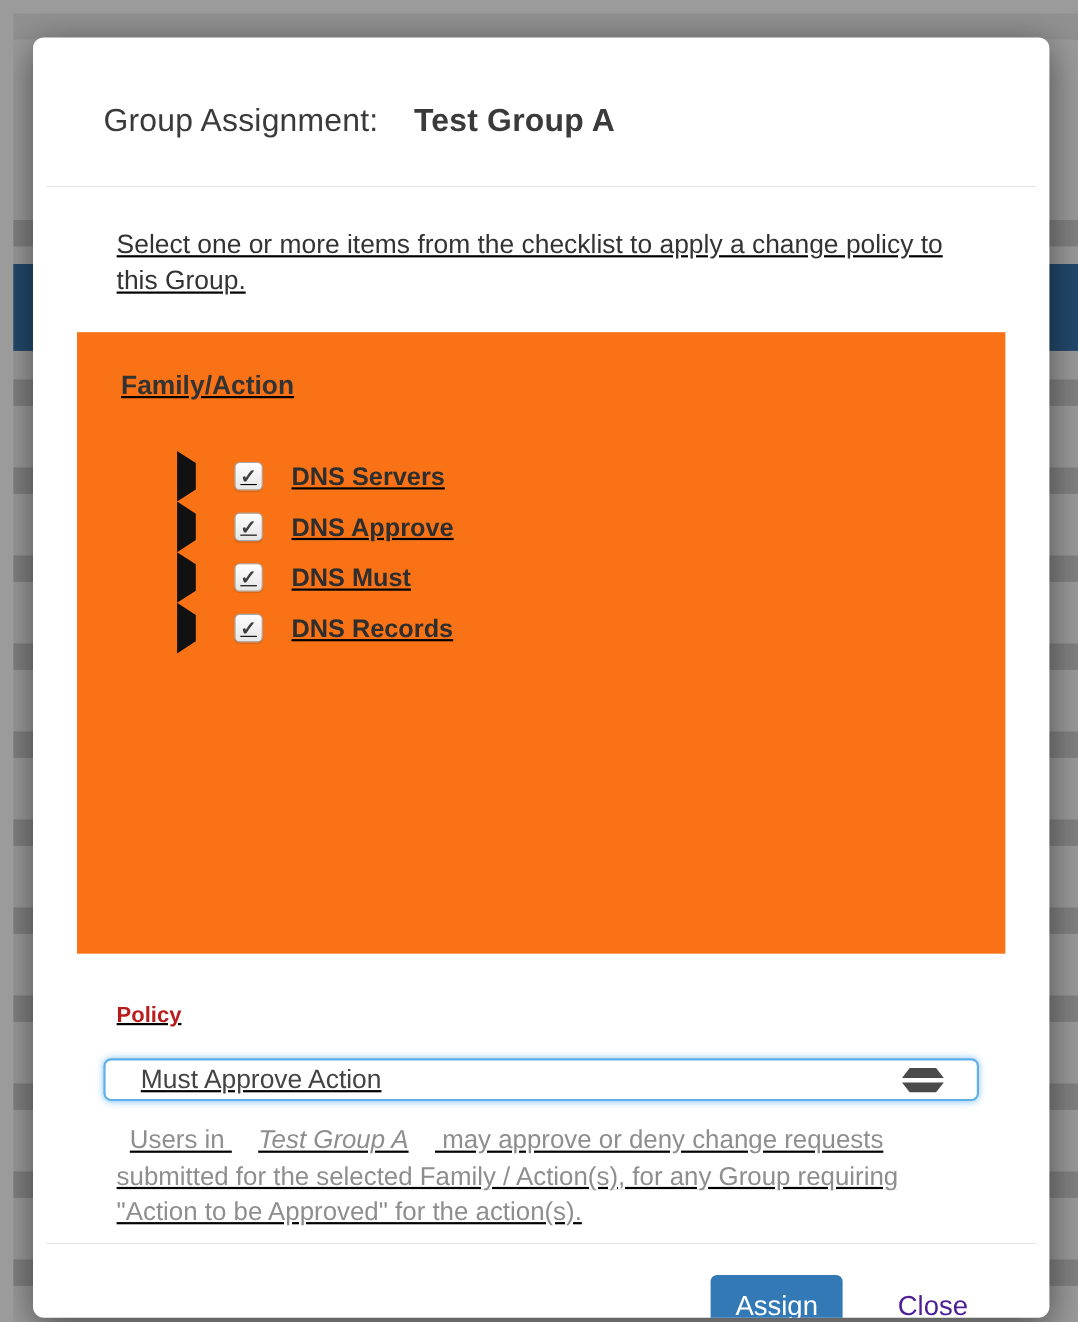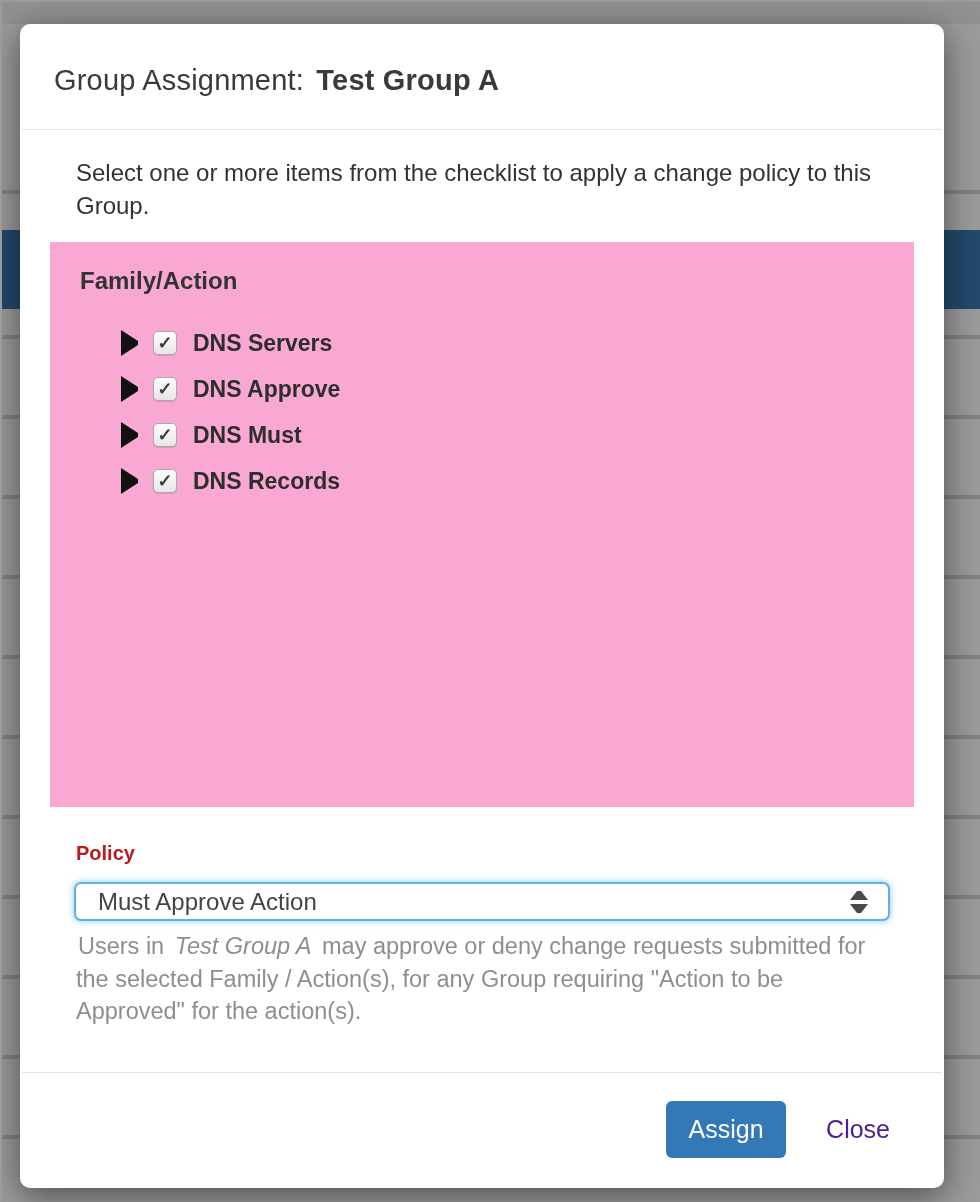--- a/index.html
+++ b/index.html
@@ -1,15 +1,15 @@
 <!DOCTYPE html>
 <html><head>
 <meta charset="utf-8">
 <style>
-  * { box-sizing: border-box; margin: 0; padding: 2px; }
+  * { box-sizing: border-box; margin: 0; padding: 12px; }
   html, body { width: 980px; height: 1202px; }
   body {
     font-family: "Liberation Sans", sans-serif;
     background: #9b9b9b;
     position: relative;
     overflow: hidden;
   }
 
   
   .backdrop { position: absolute; inset: 0; }
@@ -36,33 +36,33 @@
   }
   .modal-title {
     font-size: 29px;
     color: #3a3a3a;
     letter-spacing: 0.2px;
     line-height: 33px;
   }
   .title-prefix { font-weight: 500; }
   .title-group  { font-weight: bold; }
 
-  .modal-body { flex: 1 1 auto; padding: 24px 28px 0 28px; }
+  .modal-body { flex: 1 1 auto; padding: 24px 28px 0 28px; text-decoration: underline; }
 
   .description {
     margin: 0 24px 18px 24px;
     max-width: 830px;
     font-size: 24px;
     line-height: 33px;
     color: #333333;
   }
 
   
   .checklist-panel {
-    background: #f9a8d4;
+    background: #f97316;
     height: 565px;
     padding: 24px 28px;
   }
   .checklist-heading {
     font-size: 24px;
     font-weight: bold;
     color: #333333;
     line-height: 26px;
     margin-bottom: 22px;
   }

